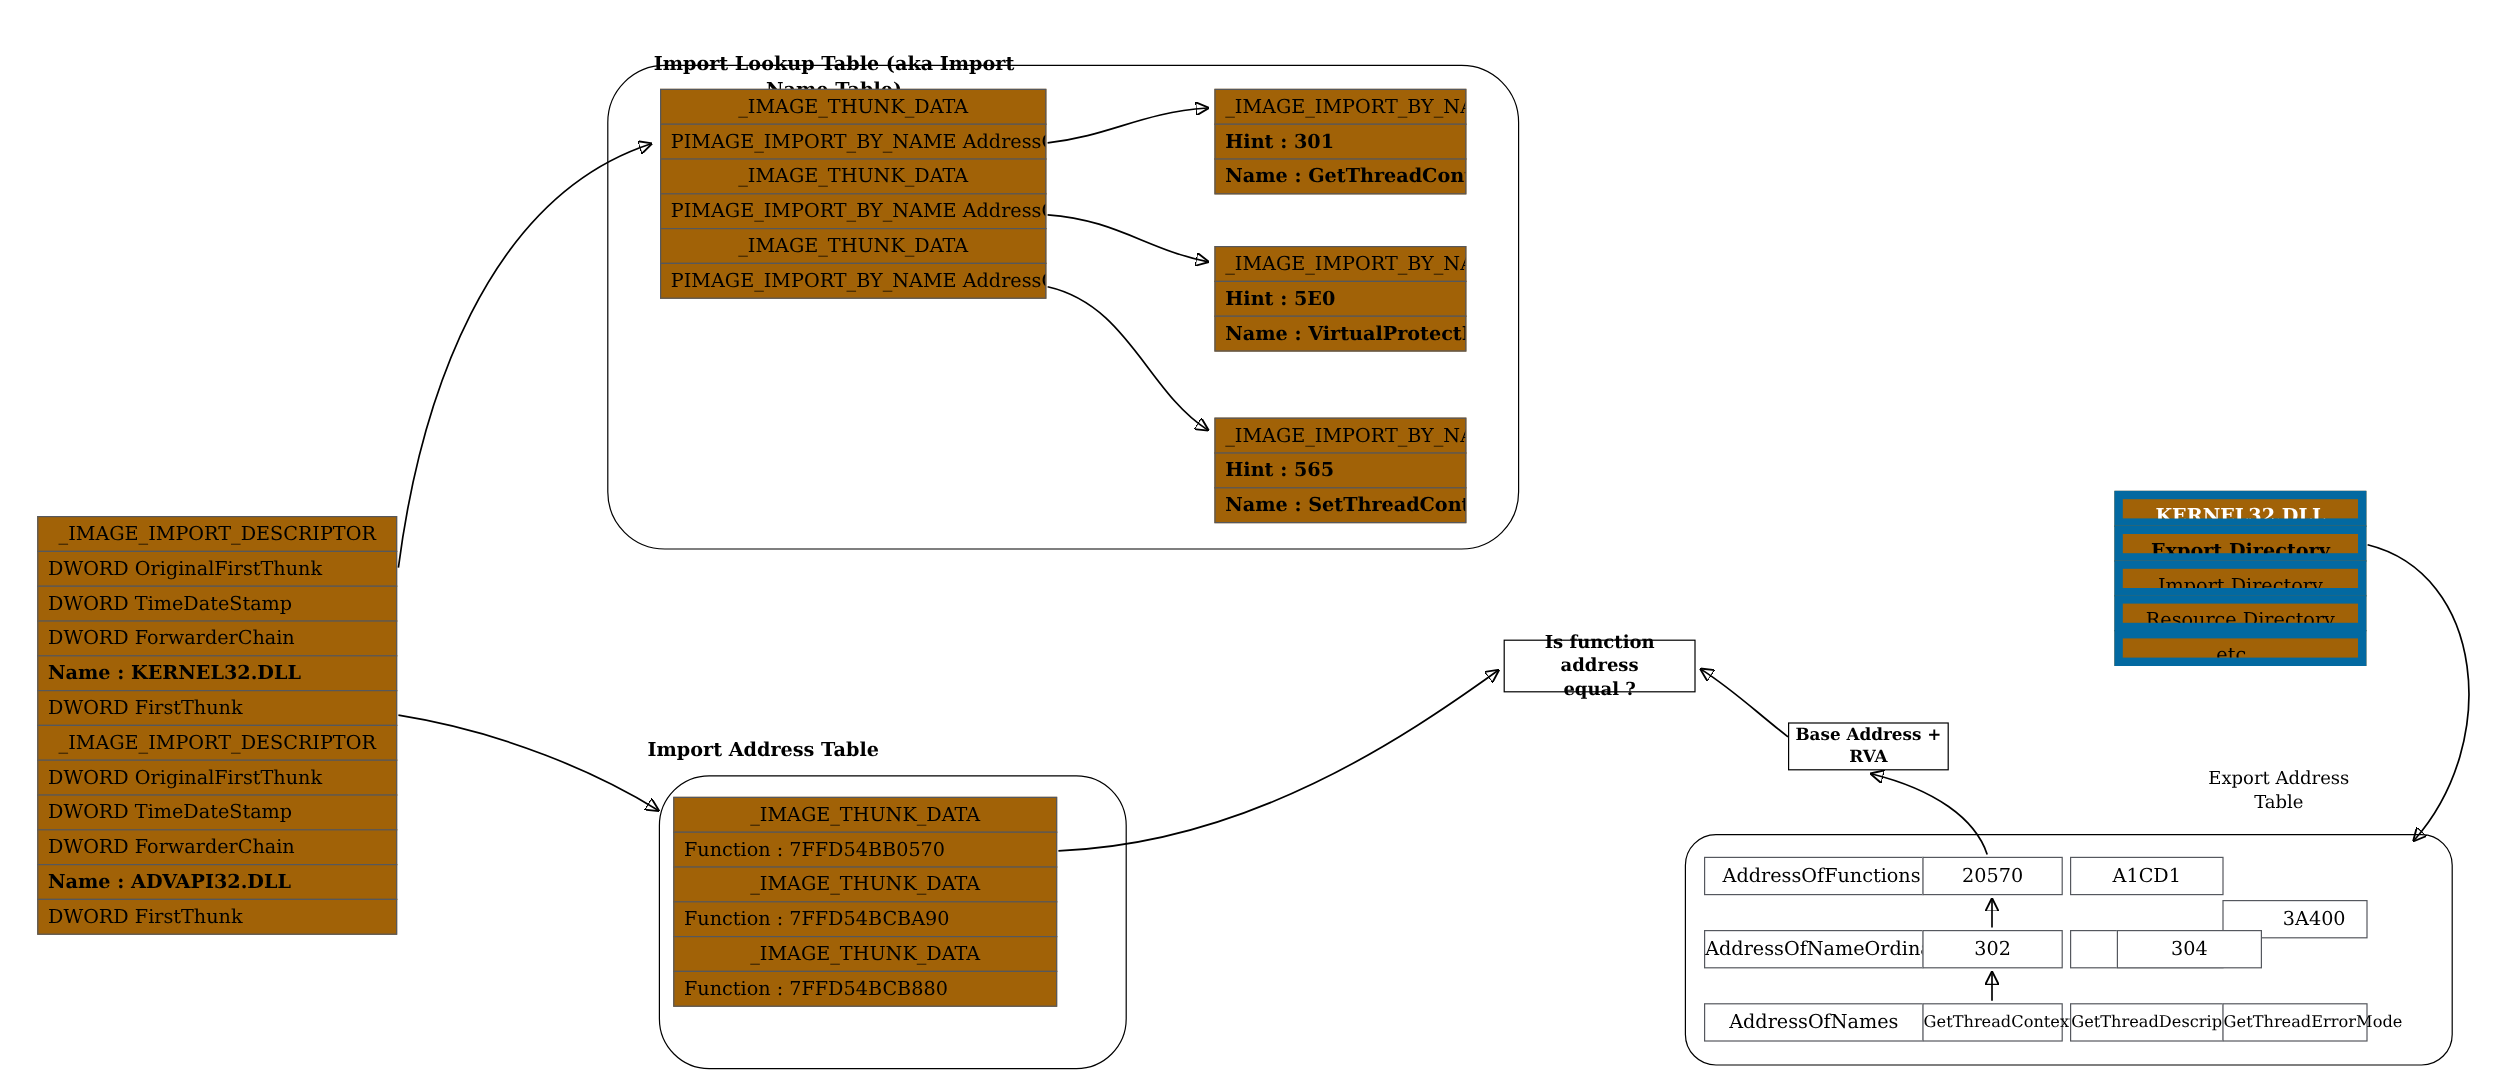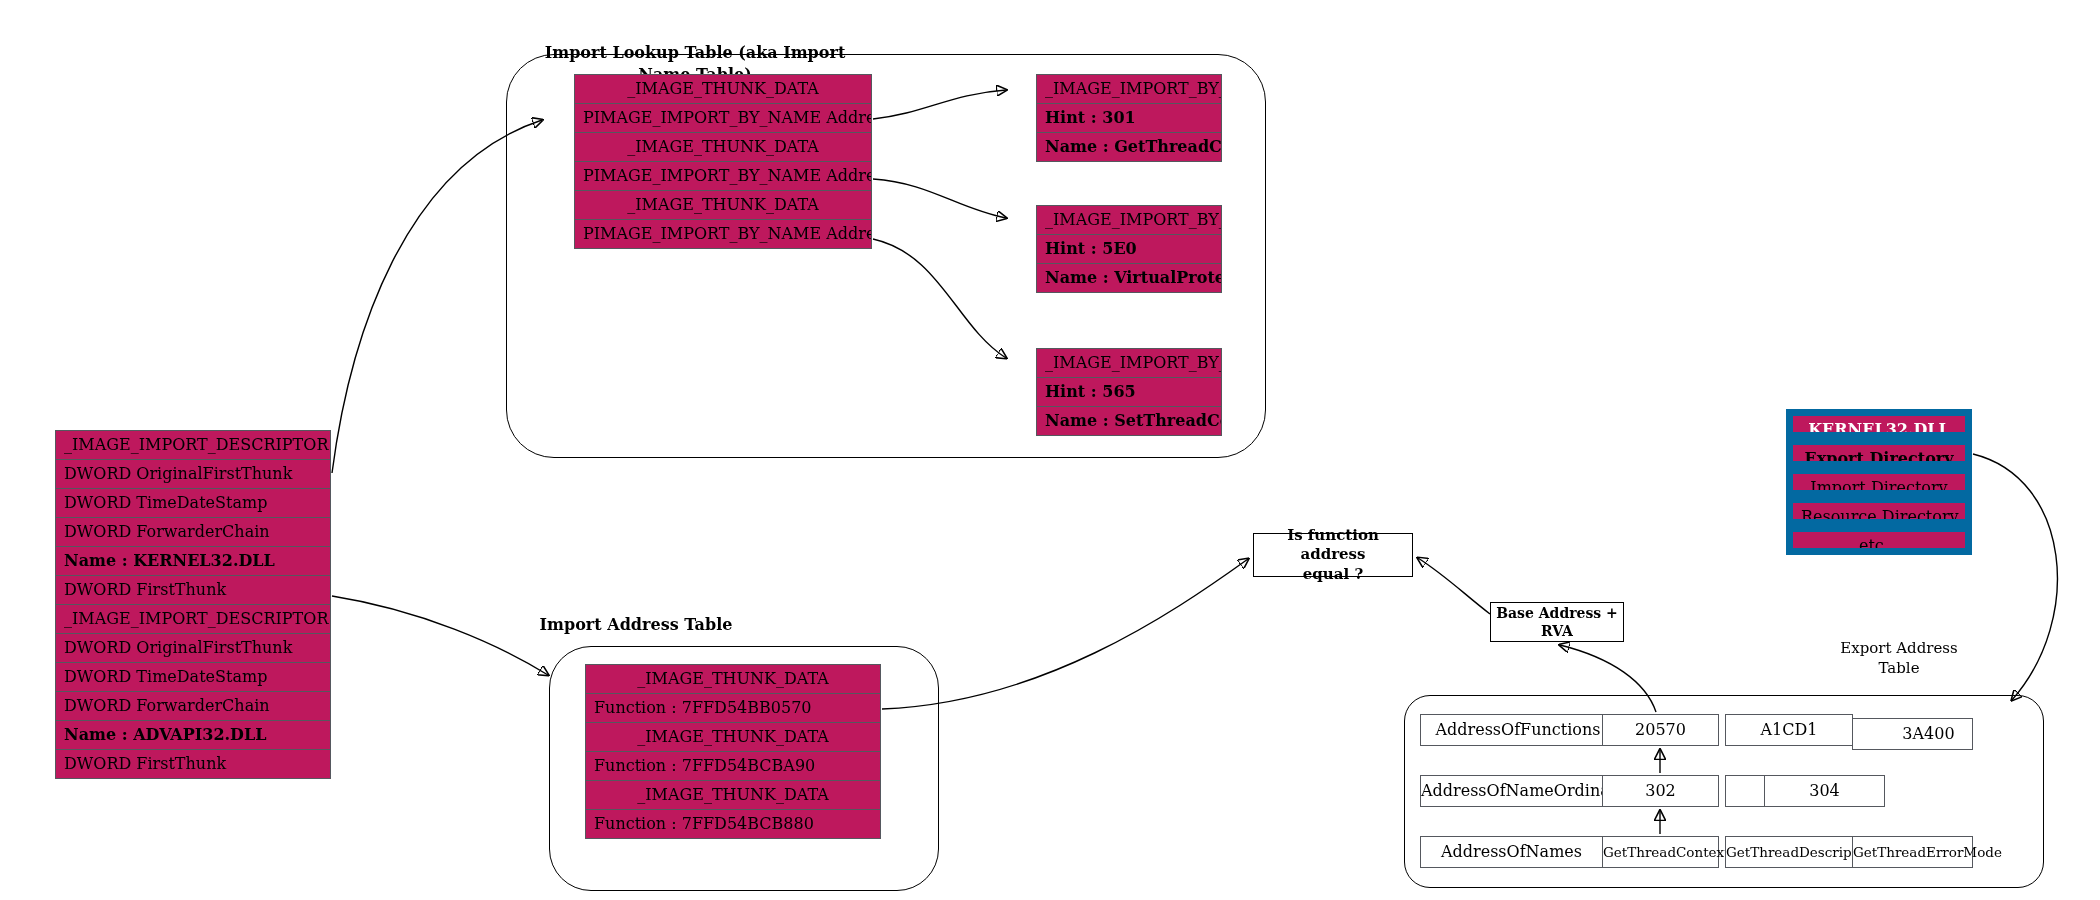--- a/index.html
+++ b/index.html
@@ -10,22 +10,22 @@
     font-family:"DejaVu Serif","Liberation Serif",serif;
     font-size:16px;
     color:#000;
     overflow:hidden;
   }
   .tbl { position:absolute; }
   .tbl .row {
     height:30px; line-height:28px;
     border:1px solid #55585e;
     padding:0 8px;
-    background:#be185d;
-    white-space:nowrap; overflow:hidden;margin-left:24px;
+    background:#a16207;
+    white-space:nowrap; overflow:hidden;
   }
   .tbl .row + .row { margin-top:-1px; }
   .center { text-align:center; padding:0 2px; }
   .bold { font-weight:bold; }
   .green    { background:#d5e8d4; }
   .lavender { background:#cdcce6; }
   .pink     { background:#f8cecc; }
   .bluegray { background:#b0c4d1; }
   .lightblue{ background:#dae8fc; }
   .purple   { background:#ddd3e8; }
@@ -155,21 +155,21 @@
 <div class="title plain" style="left:1819px; top:638px; width:160px; font-weight:normal; font-size:15px;">
   <span>Export Address</span>
   <span>Table</span>
 </div>
 
 <div class="container" style="left:1404px; top:695px; width:640px; height:193px; border-radius:26px;"></div>
 
 <div class="cell purple" style="left:1420px; top:714px; width:183px;padding-left:13px;">AddressOfFunctions</div>
 <div class="cell pink" style="left:1602px; top:714px; width:117px;">20570</div>
 <div class="cell" style="left:1725px; top:714px; width:128px;">A1CD1</div>
-<div class="cell" style="left:1852px; top:718px; width:121px;padding-left:32px;">3A400</div>
+<div class="cell" style="left:1852px; top:750px; width:121px;padding-left:32px;">3A400</div>
 
 <div class="cell purple" style="left:1420px; top:775px; width:183px;">AddressOfNameOrdinals</div>
 <div class="cell pink" style="left:1602px; top:775px; width:117px;">302</div>
 <div class="cell" style="left:1725px; top:775px; width:128px;">303</div>
 <div class="cell" style="left:1764px; top:775px; width:121px;">304</div>
 
 <div class="cell purple" style="left:1420px; top:836px; width:183px;">AddressOfNames</div>
 <div class="cell pink small" style="left:1602px; top:836px; width:117px;">GetThreadContext</div>
 <div class="cell small" style="left:1725px; top:836px; width:128px;">GetThreadDescription</div>
 <div class="cell small" style="left:1852px; top:836px; width:121px;">GetThreadErrorMode</div>

